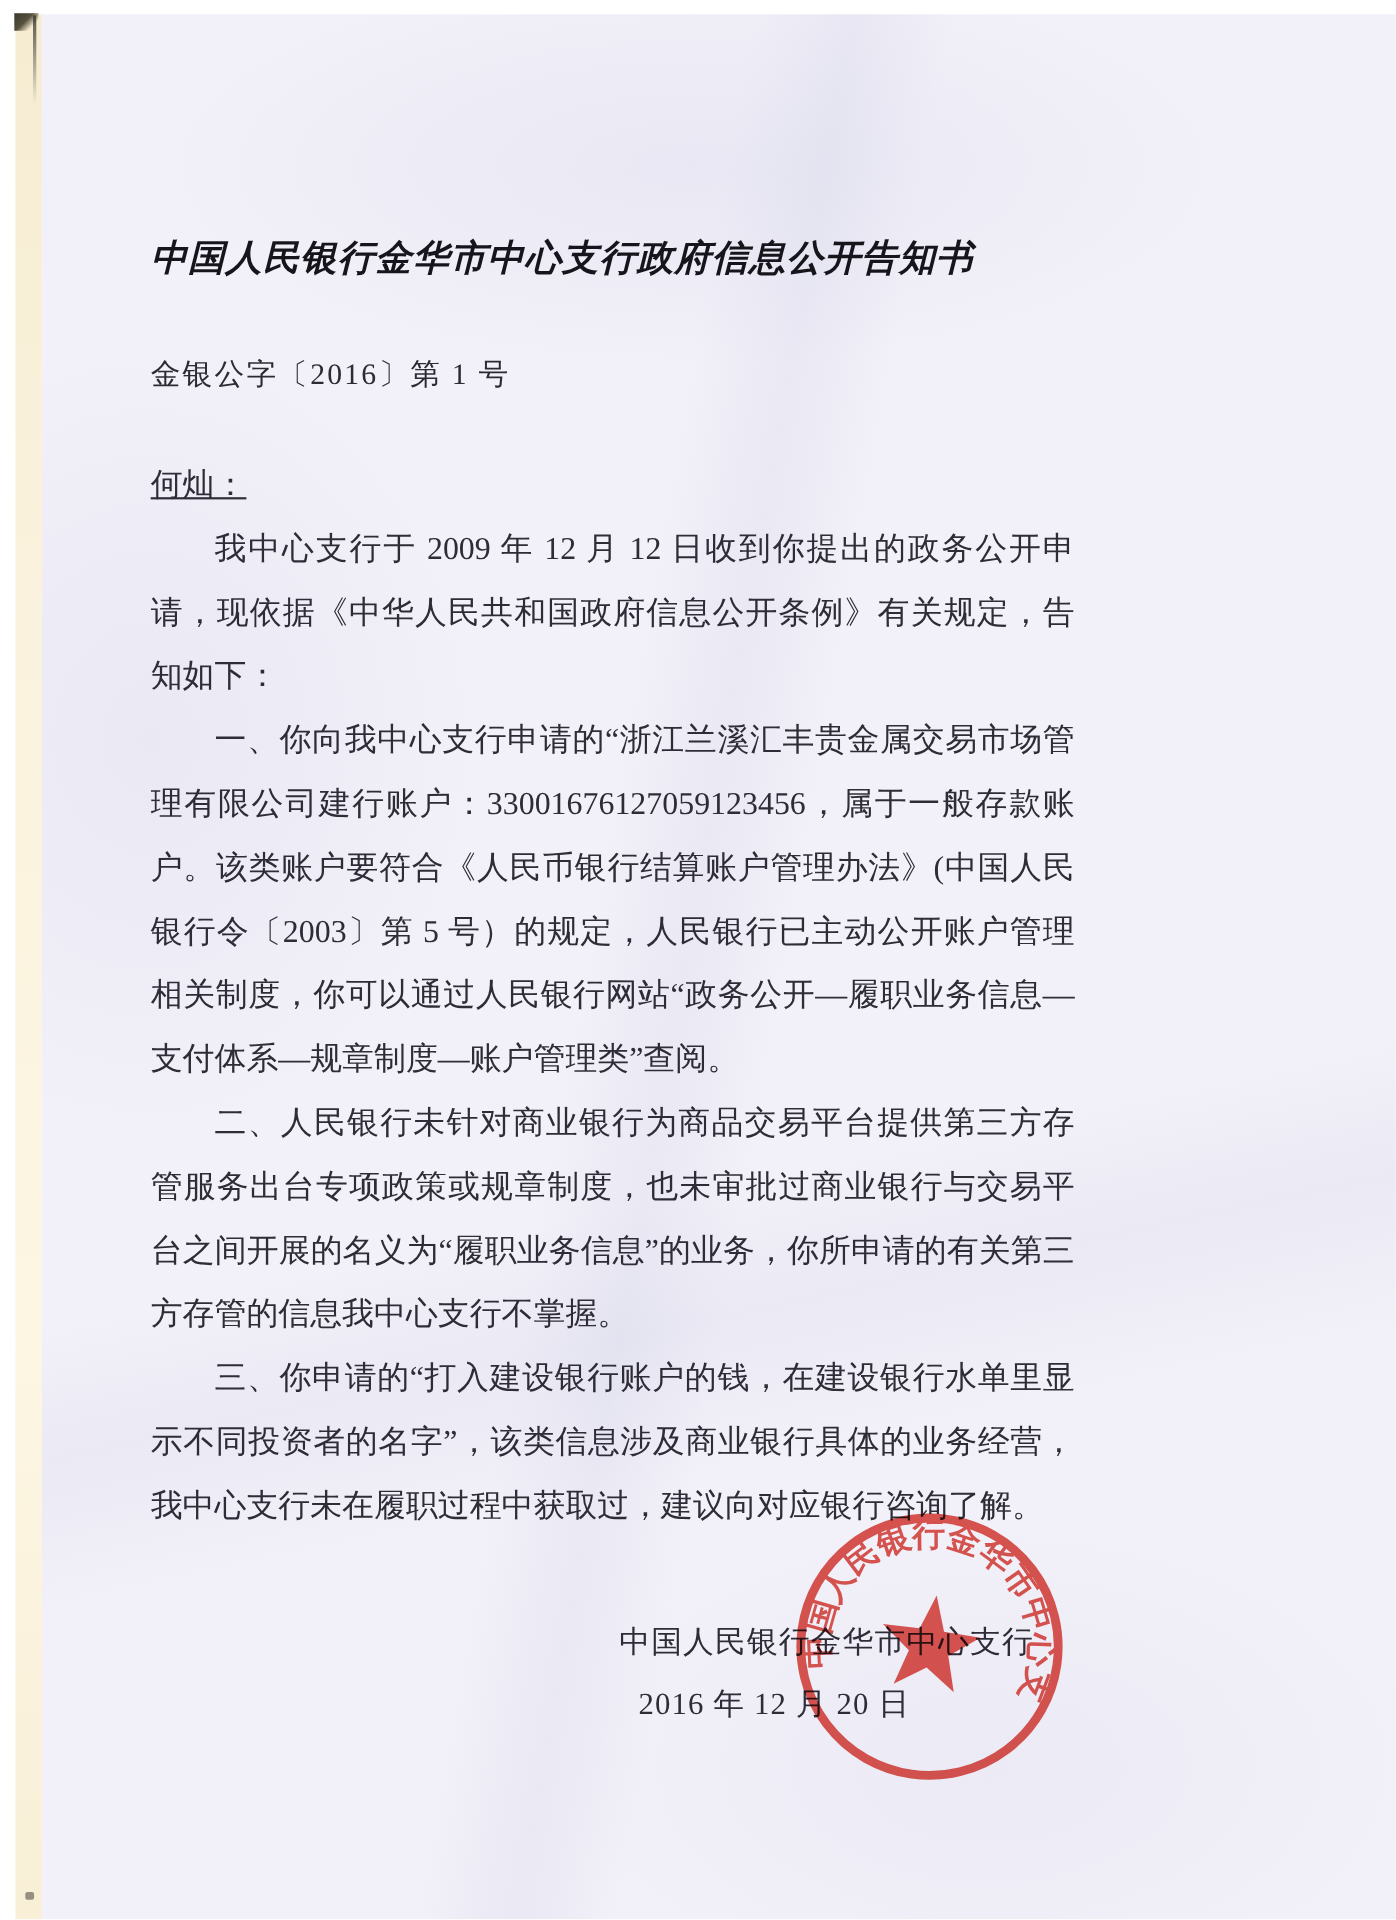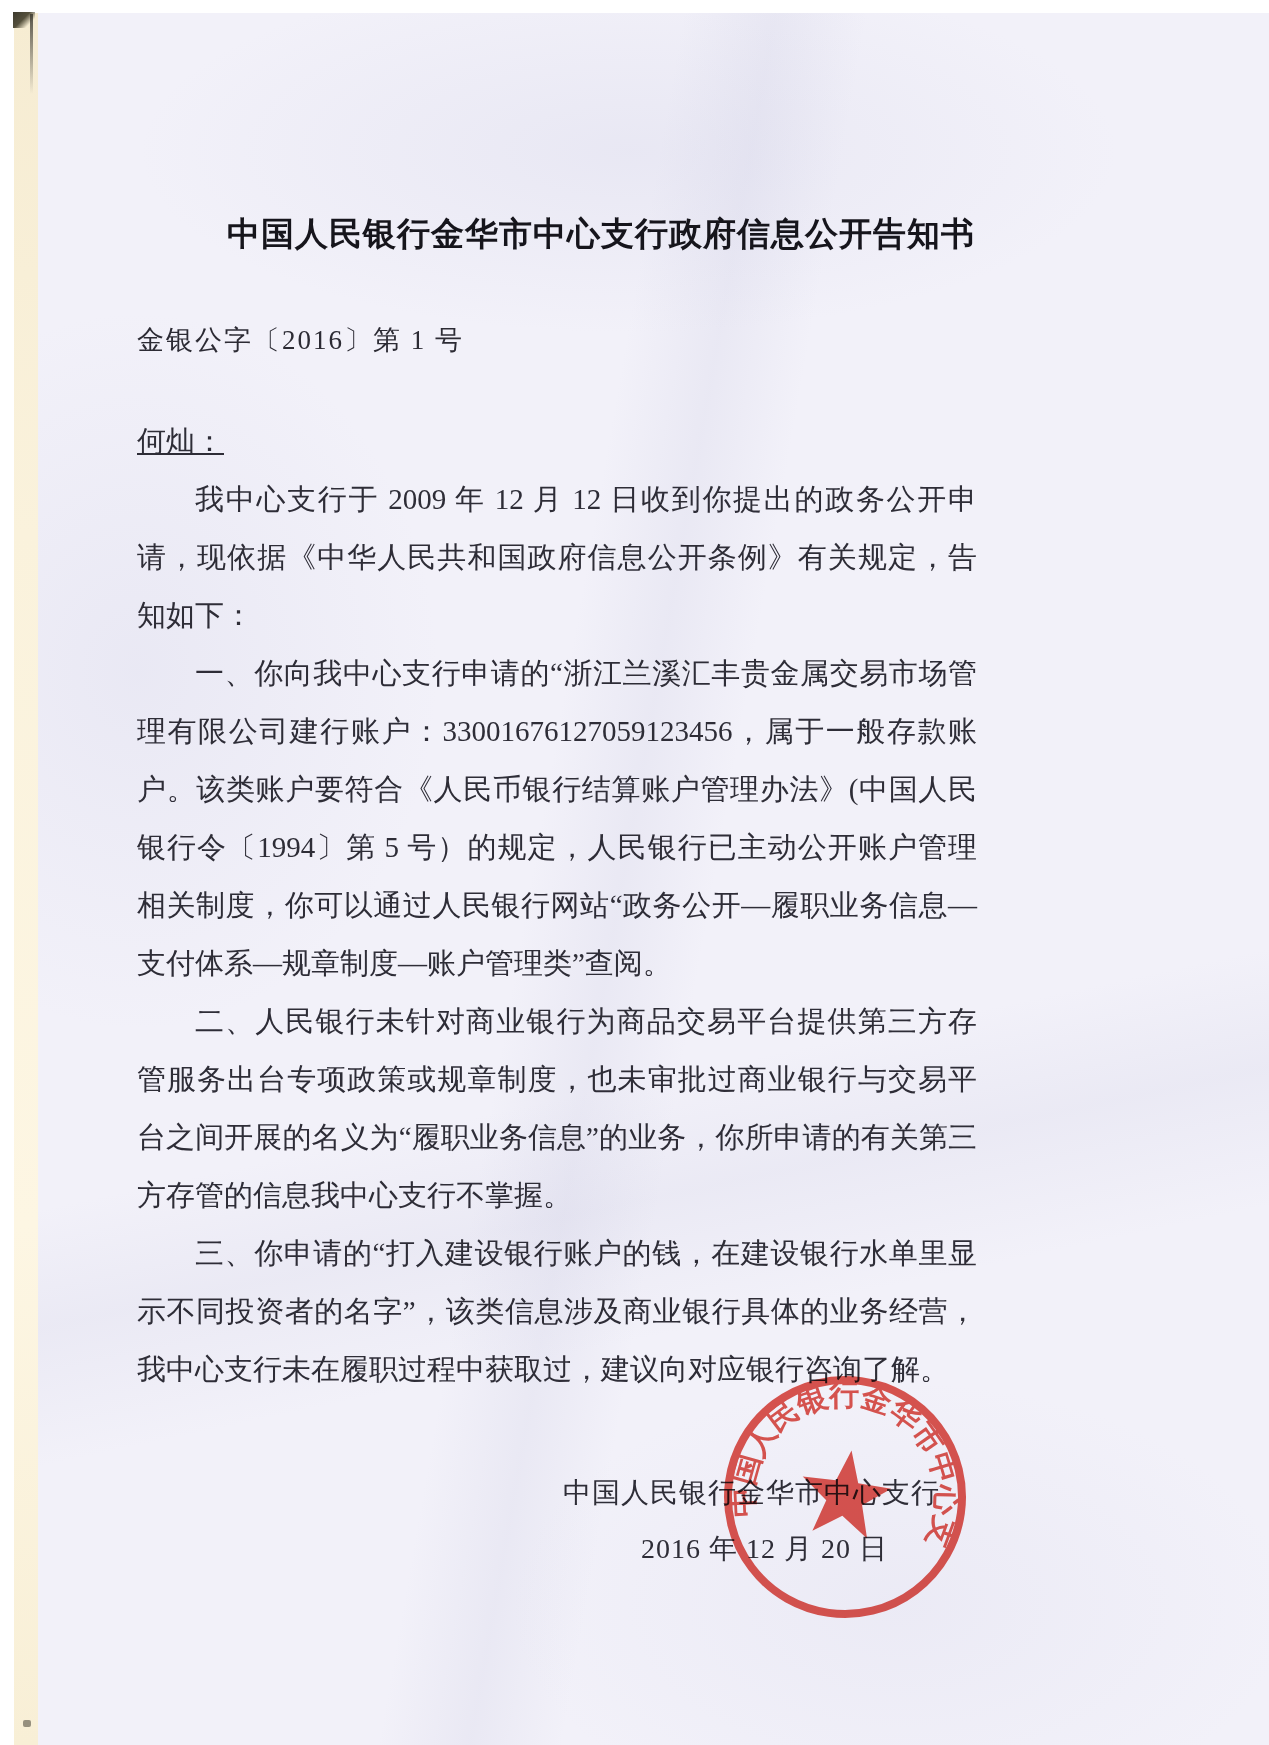--- a/index.html
+++ b/index.html
@@ -53,26 +53,27 @@
       linear-gradient(100deg, transparent 42%, rgba(188,188,216,0.16) 48%, transparent 54%),
       linear-gradient(168deg, transparent 60%, rgba(188,188,216,0.14) 66%, transparent 73%),
       radial-gradient(ellipse 520px 300px at 70% 92%, rgba(200,200,226,0.16), transparent 75%),
       #f2f1f9;
   }
   .title {
     position: absolute;
     left: 137px; top: 212px;
     width: 838px;
     margin: 0;
-    text-align: right;
+    text-align: left;
     font-family: "Liberation Sans", sans-serif;
     font-weight: 900;
     font-size: 33px;
     letter-spacing: 1px;
     color: #16151c;
+    font-style: italic;
   }
   .docnum {
     position: absolute;
     left: 137px; top: 322px;
     width: 838px;
     font-size: 27px;
     letter-spacing: 2px;
     color: #2c2b34;
   }
   .bodytext {
@@ -96,21 +97,21 @@
     text-align: right;
     font-size: 28px;
     letter-spacing: 1px;
     color: #2e2d37;
   }
   .dateline {
     position: absolute;
     top: 1530px;
     left: 520px;
     width: 368px;
-    text-align: right;
+    text-align: center;
     font-size: 28px;
     letter-spacing: 1px;
     color: #2e2d37;
   }
   .seal {
     position: absolute;
     left: 715px; top: 1367px;
     width: 260px; height: 260px;
     mix-blend-mode: multiply;
     opacity: 0.88;
@@ -133,21 +134,21 @@
 
   <div class="paper"></div>
 
   <h1 class="title">中国人民银行金华市中心支行政府信息公开告知书</h1>
 
   <div class="docnum">金银公字〔2016〕第 1 号</div>
 
   <div class="bodytext">
     <p class="salutation">何灿：</p>
     <p class="para">我中心支行于 2009 年 12 月 12 日收到你提出的政务公开申请，现依据《中华人民共和国政府信息公开条例》有关规定，告知如下：</p>
-    <p class="para">一、你向我中心支行申请的“浙江兰溪汇丰贵金属交易市场管理有限公司建行账户：33001676127059123456，属于一般存款账户。该类账户要符合《人民币银行结算账户管理办法》(中国人民银行令〔1994〕第 5 号）的规定，人民银行已主动公开账户管理相关制度，你可以通过人民银行网站“政务公开—履职业务信息—支付体系—规章制度—账户管理类”查阅。</p>
+    <p class="para">一、你向我中心支行申请的“浙江兰溪汇丰贵金属交易市场管理有限公司建行账户：33001676127059123456，属于一般存款账户。该类账户要符合《人民币银行结算账户管理办法》(中国人民银行令〔2003〕第 5 号）的规定，人民银行已主动公开账户管理相关制度，你可以通过人民银行网站“政务公开—履职业务信息—支付体系—规章制度—账户管理类”查阅。</p>
     <p class="para">二、人民银行未针对商业银行为商品交易平台提供第三方存管服务出台专项政策或规章制度，也未审批过商业银行与交易平台之间开展的名义为“履职业务信息”的业务，你所申请的有关第三方存管的信息我中心支行不掌握。</p>
     <p class="para">三、你申请的“打入建设银行账户的钱，在建设银行水单里显示不同投资者的名字”，该类信息涉及商业银行具体的业务经营，我中心支行未在履职过程中获取过，建议向对应银行咨询了解。</p>
   </div>
 
   <div class="signature">中国人民银行金华市中心支行</div>
   <div class="dateline">2016 年 12 月 20 日</div>
 
   <svg class="seal" viewBox="-130 -130 260 260">
     <g transform="rotate(8)">
       <circle cx="0" cy="0" r="117" fill="none" stroke="#dd4038" stroke-width="8"></circle>

